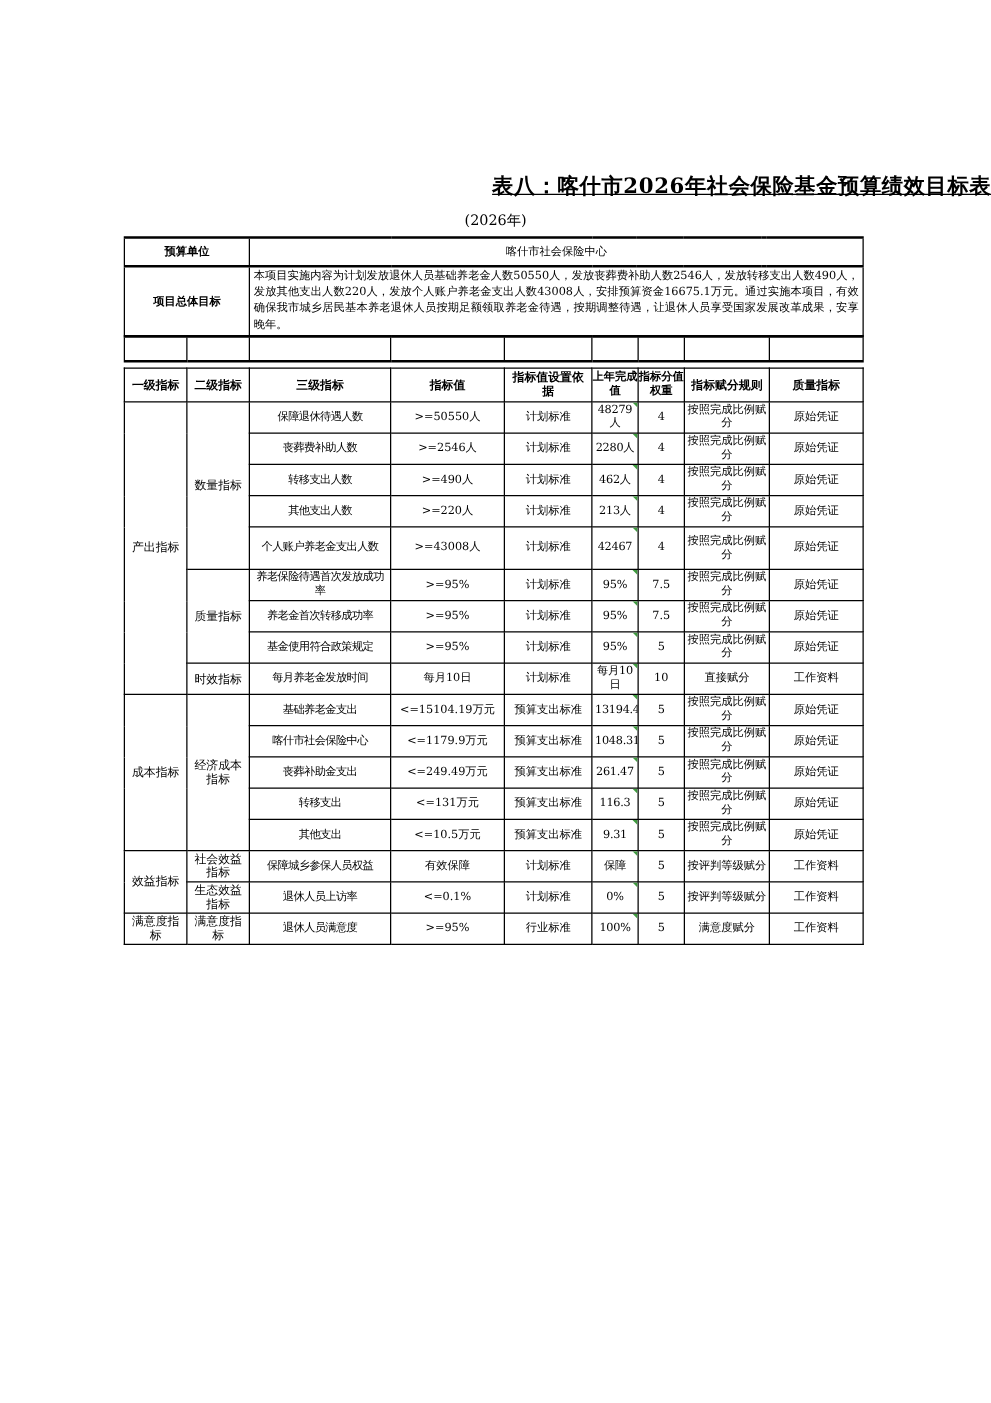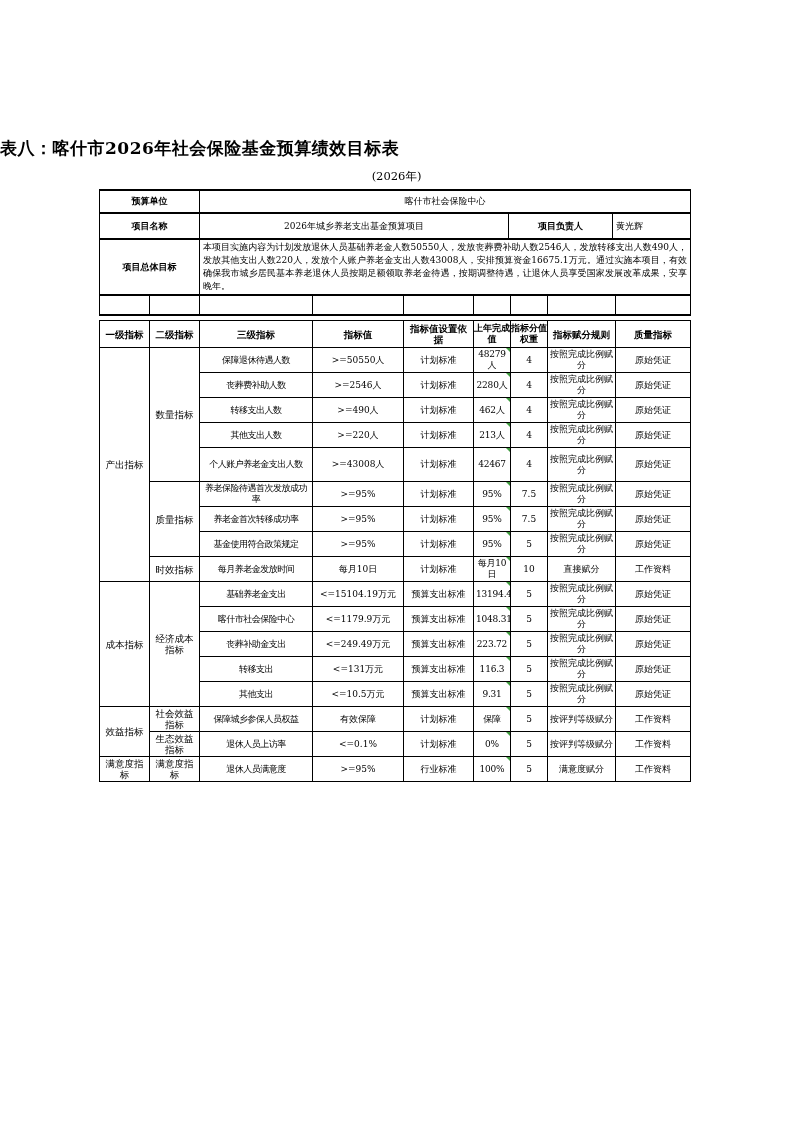--- a/index.html
+++ b/index.html
@@ -1,20 +1,20 @@
 <!DOCTYPE html>
 <html><head>
 <meta charset="utf-8">
 <style>
   html,body{margin:0;padding:0;background:#fff;}
   body{width:793px;height:1122px;color:#000;
        font-family:"DejaVu Serif","Liberation Serif",serif;}
   .page{position:relative;width:793px;height:1122px;overflow:hidden;}
   .content{padding-top:137px;}
-  .title{text-align:left;font-size:17px;font-weight:bold;letter-spacing:.5px;}
+  .title{text-align:right;font-size:17px;font-weight:bold;letter-spacing:.5px;text-decoration:underline;}
   .subtitle{text-align:center;font-size:11.5px;margin-top:9px;}
   table.t{border-collapse:collapse;table-layout:fixed;margin-left:99px;width:591px;}
   
   .info{margin-top:5px;}
   .info td{border:1px solid #000;border-top-width:2px;border-bottom-width:2px;
            font-size:9px;padding:1px 3px;vertical-align:middle;overflow:hidden;}
   .info tr:nth-child(1) td{height:19px;}
   .info tr:nth-child(2) td{height:22px;}
   .info tr:nth-child(3) td{height:22px;}
   .info tr:nth-child(4) td{height:40px;}
@@ -66,26 +66,20 @@
         <col style="width:62px">
           <col style="width:4px">
           <col style="width:78px">
       </colgroup>
       <tbody>
           <tr>
         <td class="lbl">预算单位</td>
         <td class="ctr" colspan="8">喀什市社会保险中心</td>
       </tr>
       <tr>
-        <td class="lbl">项目名称</td>
-        <td class="ctr" colspan="4">2026年城乡养老支出基金预算项目</td>
-        <td class="lbl" colspan="3">项目负责人</td>
-        <td class="lft">黄光辉</td>
-      </tr>
-      <tr>
         <td class="lbl">项目总体目标</td>
         <td class="goal" colspan="8">本项目实施内容为计划发放退休人员基础养老金人数50550人，发放丧葬费补助人数2546人，发放转移支出人数490人，发放其他支出人数220人，发放个人账户养老金支出人数43008人，安排预算资金16675.1万元。通过实施本项目，有效确保我市城乡居民基本养老退休人员按期足额领取养老金待遇，按期调整待遇，让退休人员享受国家发展改革成果，安享晚年。</td>
       </tr>
     </tbody>
       </table>
 
     <table class="t spacer">
       <colgroup>
         <col style="width:50px">
           <col style="width:50px">
@@ -240,21 +234,21 @@
             <td class="">预算支出标准</td>
             <td class="c-last tri-r">1048.31</td>
             <td class="c-weight">5</td>
             <td class="">按照完成比例赋分</td>
             <td class="">原始凭证</td>
           </tr>
           <tr>
             <td class="c-name">丧葬补助金支出</td>
             <td class="">&lt;=249.49万元</td>
             <td class="">预算支出标准</td>
-            <td class="c-last tri-r">223.72</td>
+            <td class="c-last tri-r">261.47</td>
             <td class="c-weight">5</td>
             <td class="">按照完成比例赋分</td>
             <td class="">原始凭证</td>
           </tr>
           <tr>
             <td class="c-name">转移支出</td>
             <td class="">&lt;=131万元</td>
             <td class="">预算支出标准</td>
             <td class="c-last tri-r">116.3</td>
             <td class="c-weight">5</td>

